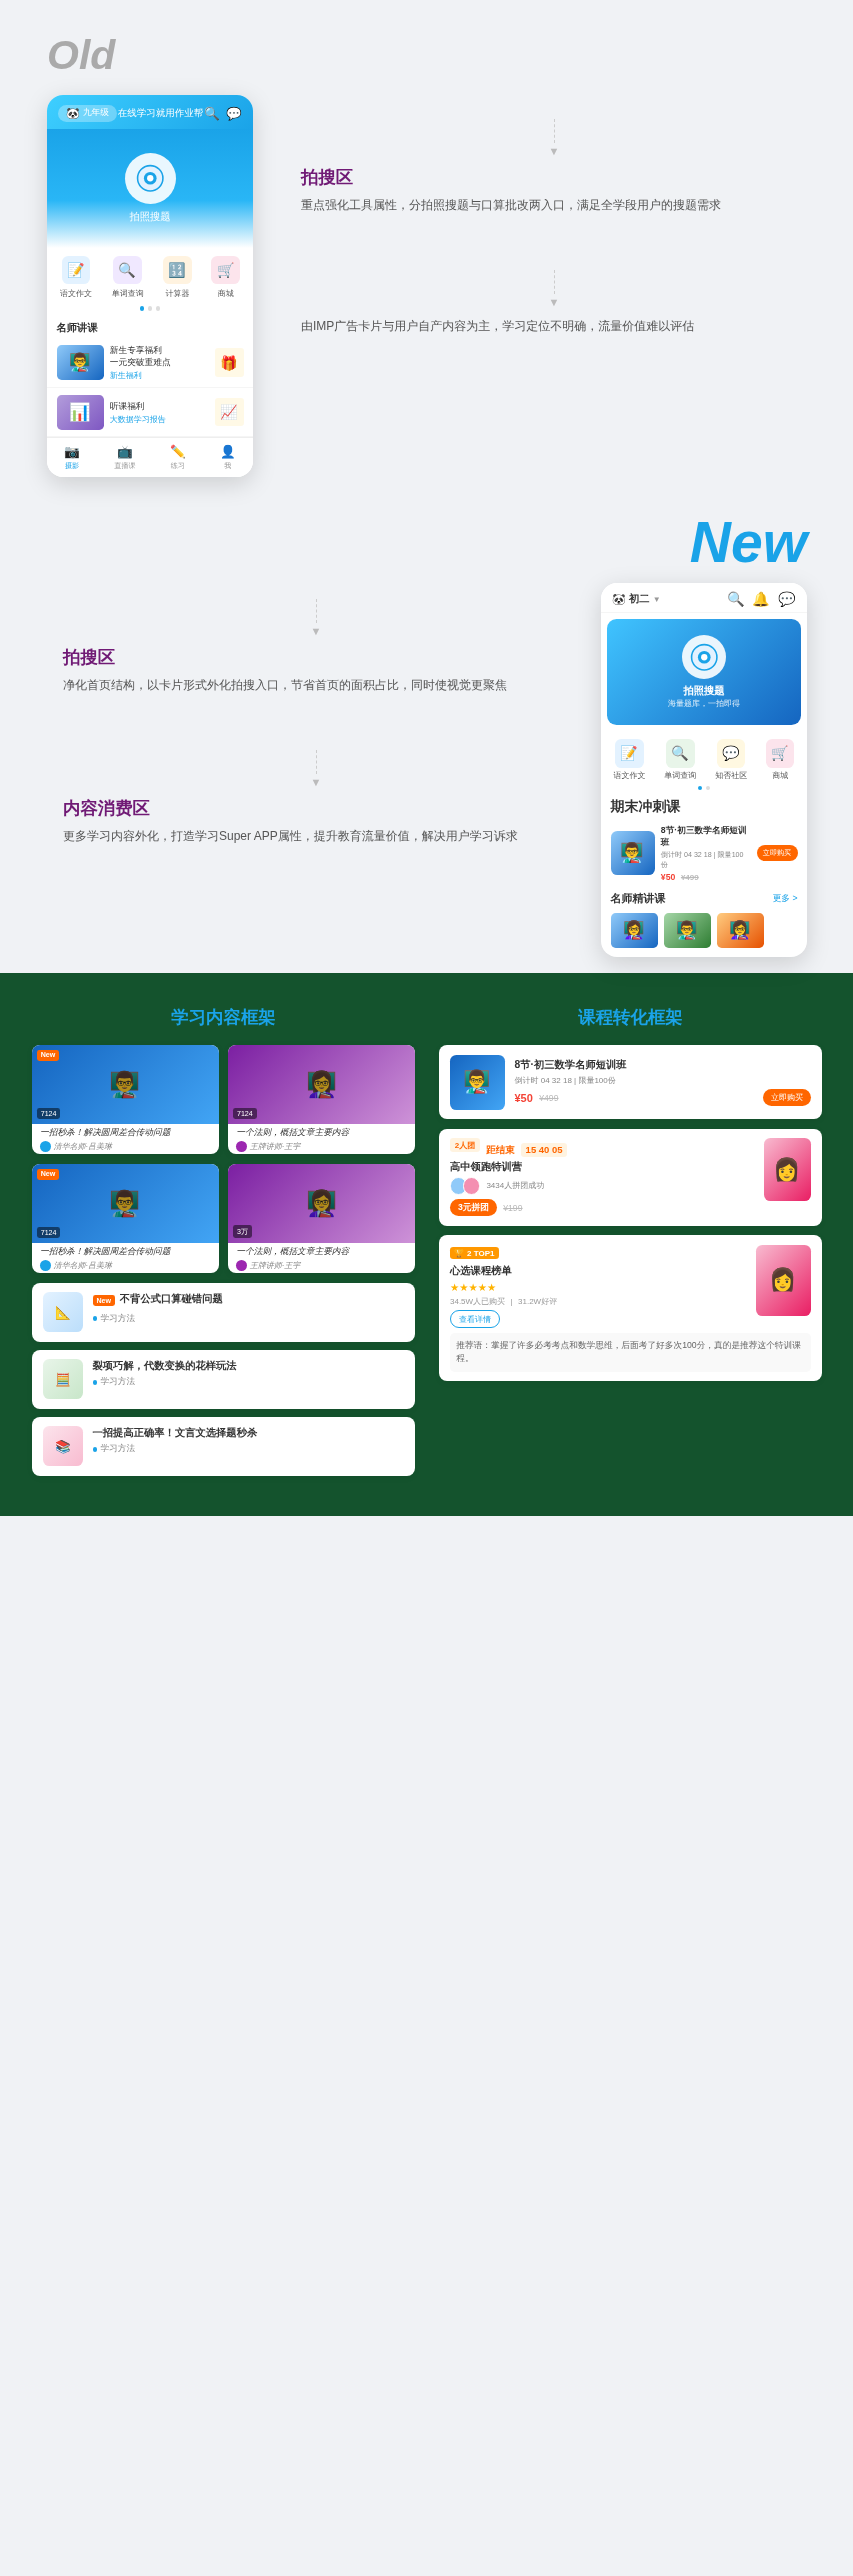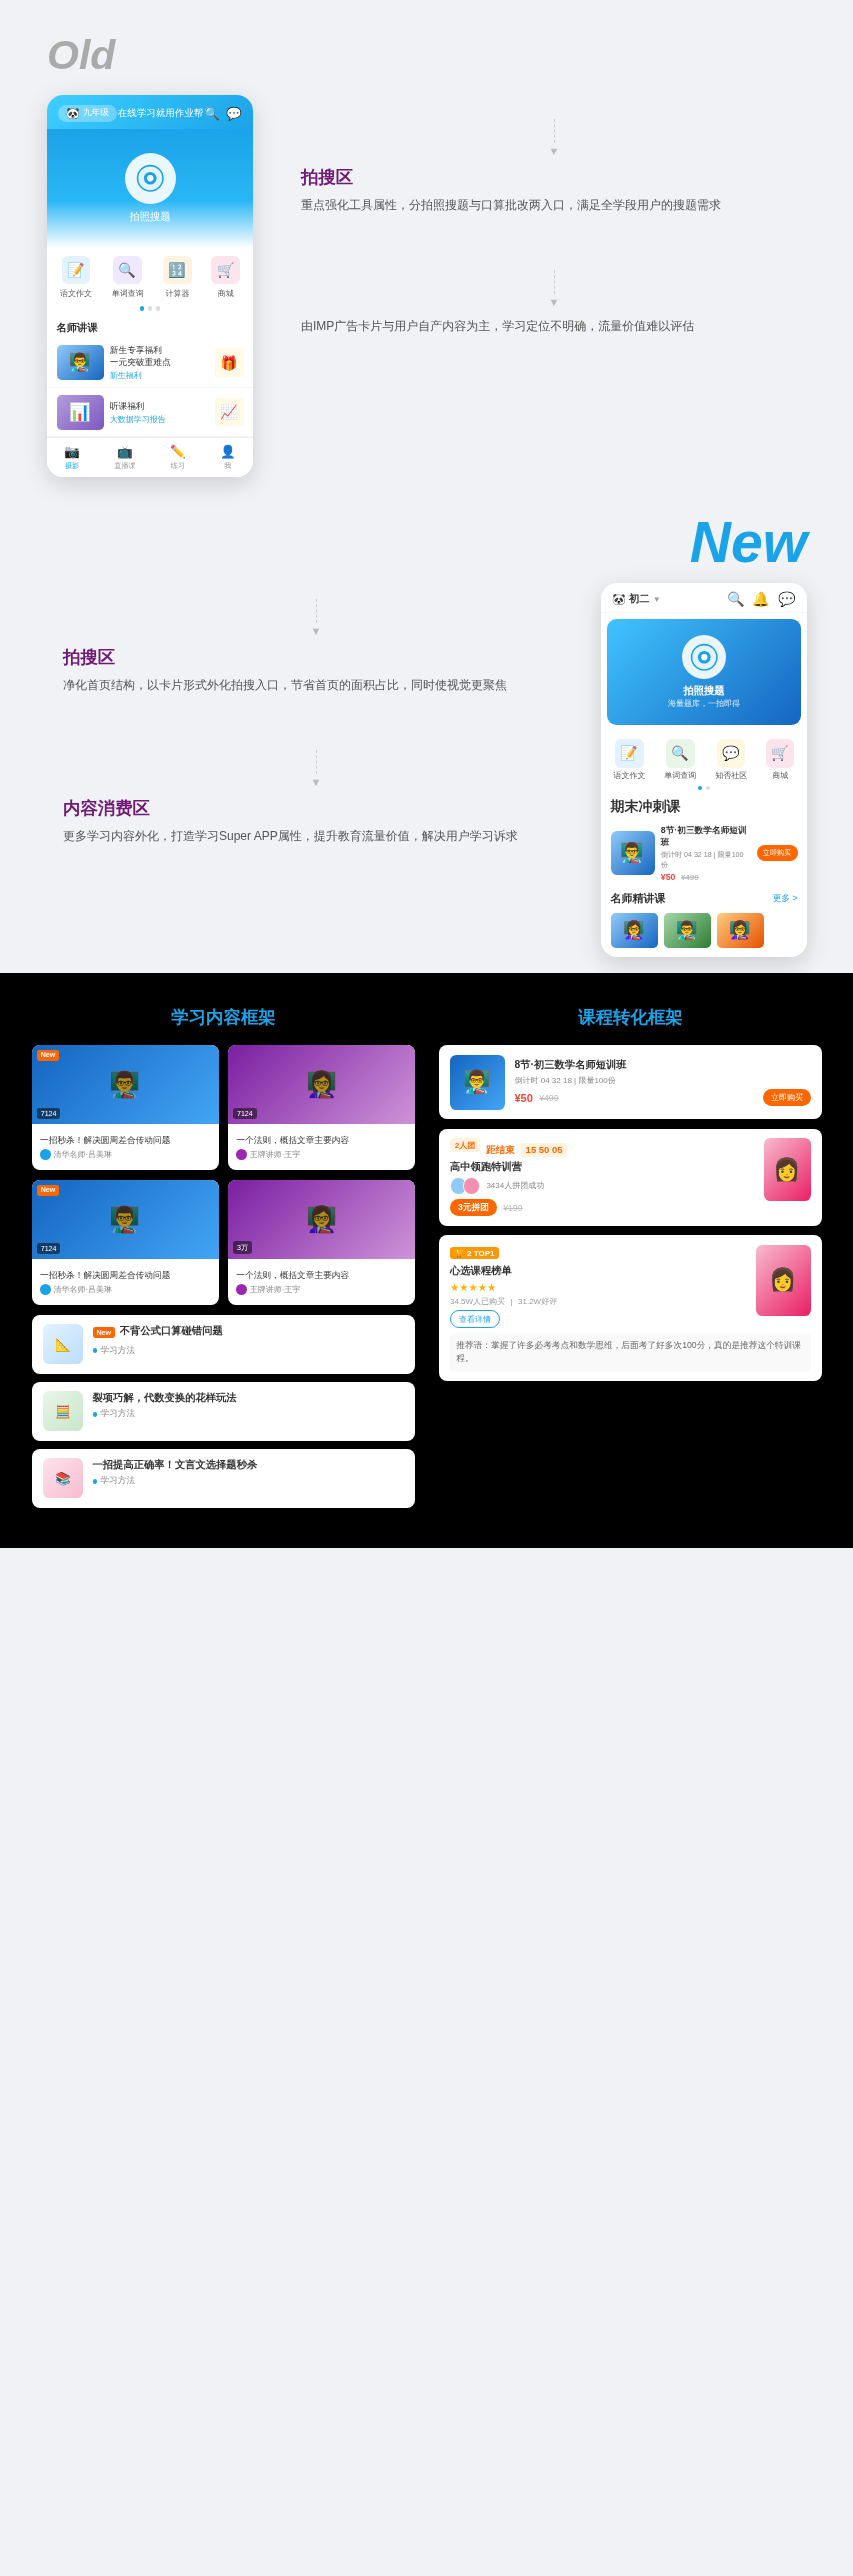--- a/index.html
+++ b/index.html
@@ -385,21 +385,21 @@
       height: 35px;
       border-radius: 4.7px;
       flex-shrink: 0;
       background: #ccc;
       overflow: hidden;
     }
 
     
     .framework-section {
       padding: 32px 32px 32px;
-      background: #000000;
+      background: #14532d;
     }
     .framework-row {
       display: flex;
       gap: 24px;
     }
     .framework-col {
       flex: 1;
     }
     .framework-title {
       font-size: 17.4px;
@@ -448,21 +448,22 @@
       position: absolute;
       bottom: 4.7px;
       left: 4.7px;
       background: rgba(0,0,0,0.5);
       color: #fff;
       font-size: 7.1px;
       padding: 1.6px 4px;
       border-radius: 2.4px;
     }
     .learning-card-info {
-      padding: 10px 8px;
+      padding: 2px 8px;
+      font-style: italic;
     }
     .learning-card-title {
       font-size: 8.7px;
       color: #333;
       line-height: 1.4;
       margin-bottom: 3.2px;
     }
     .learning-card-teacher {
       font-size: 8px;
       color: #888;
@@ -1034,21 +1035,21 @@
           </div>
         </div>
       </div>
 
       <div class="conv-card">
         <div style="display:flex;justify-content:space-between;align-items:flex-start;">
           <div style="flex:1">
             <div style="display:flex;align-items:flex-end;gap:6.3px;margin-bottom:3.2px;">
               <span class="group-badge">2人团</span>
               <span style="font-size:9.5px;color:#ff6600;font-weight:bold">距结束</span>
-              <span style="font-size:9.5px;color:#ff6600;font-weight:bold;background:#fff3e0;padding:1.6px 4.7px;border-radius:3.2px">15 50 05</span>
+              <span style="font-size:9.5px;color:#ff6600;font-weight:bold;background:#fff3e0;padding:1.6px 4.7px;border-radius:3.2px">15 40 05</span>
             </div>
             <div class="conv-title">高中领跑特训营</div>
             <div class="group-info">
               <div class="group-avatars">
                 <div class="group-avatar" style="background:#90caf9"></div>
                 <div class="group-avatar" style="background:#f48fb1"></div>
               </div>
               <span class="group-text">3434人拼团成功</span>
             </div>
             <div style="display:flex;align-items:center;gap:6.3px;margin-top:4.7px;">

